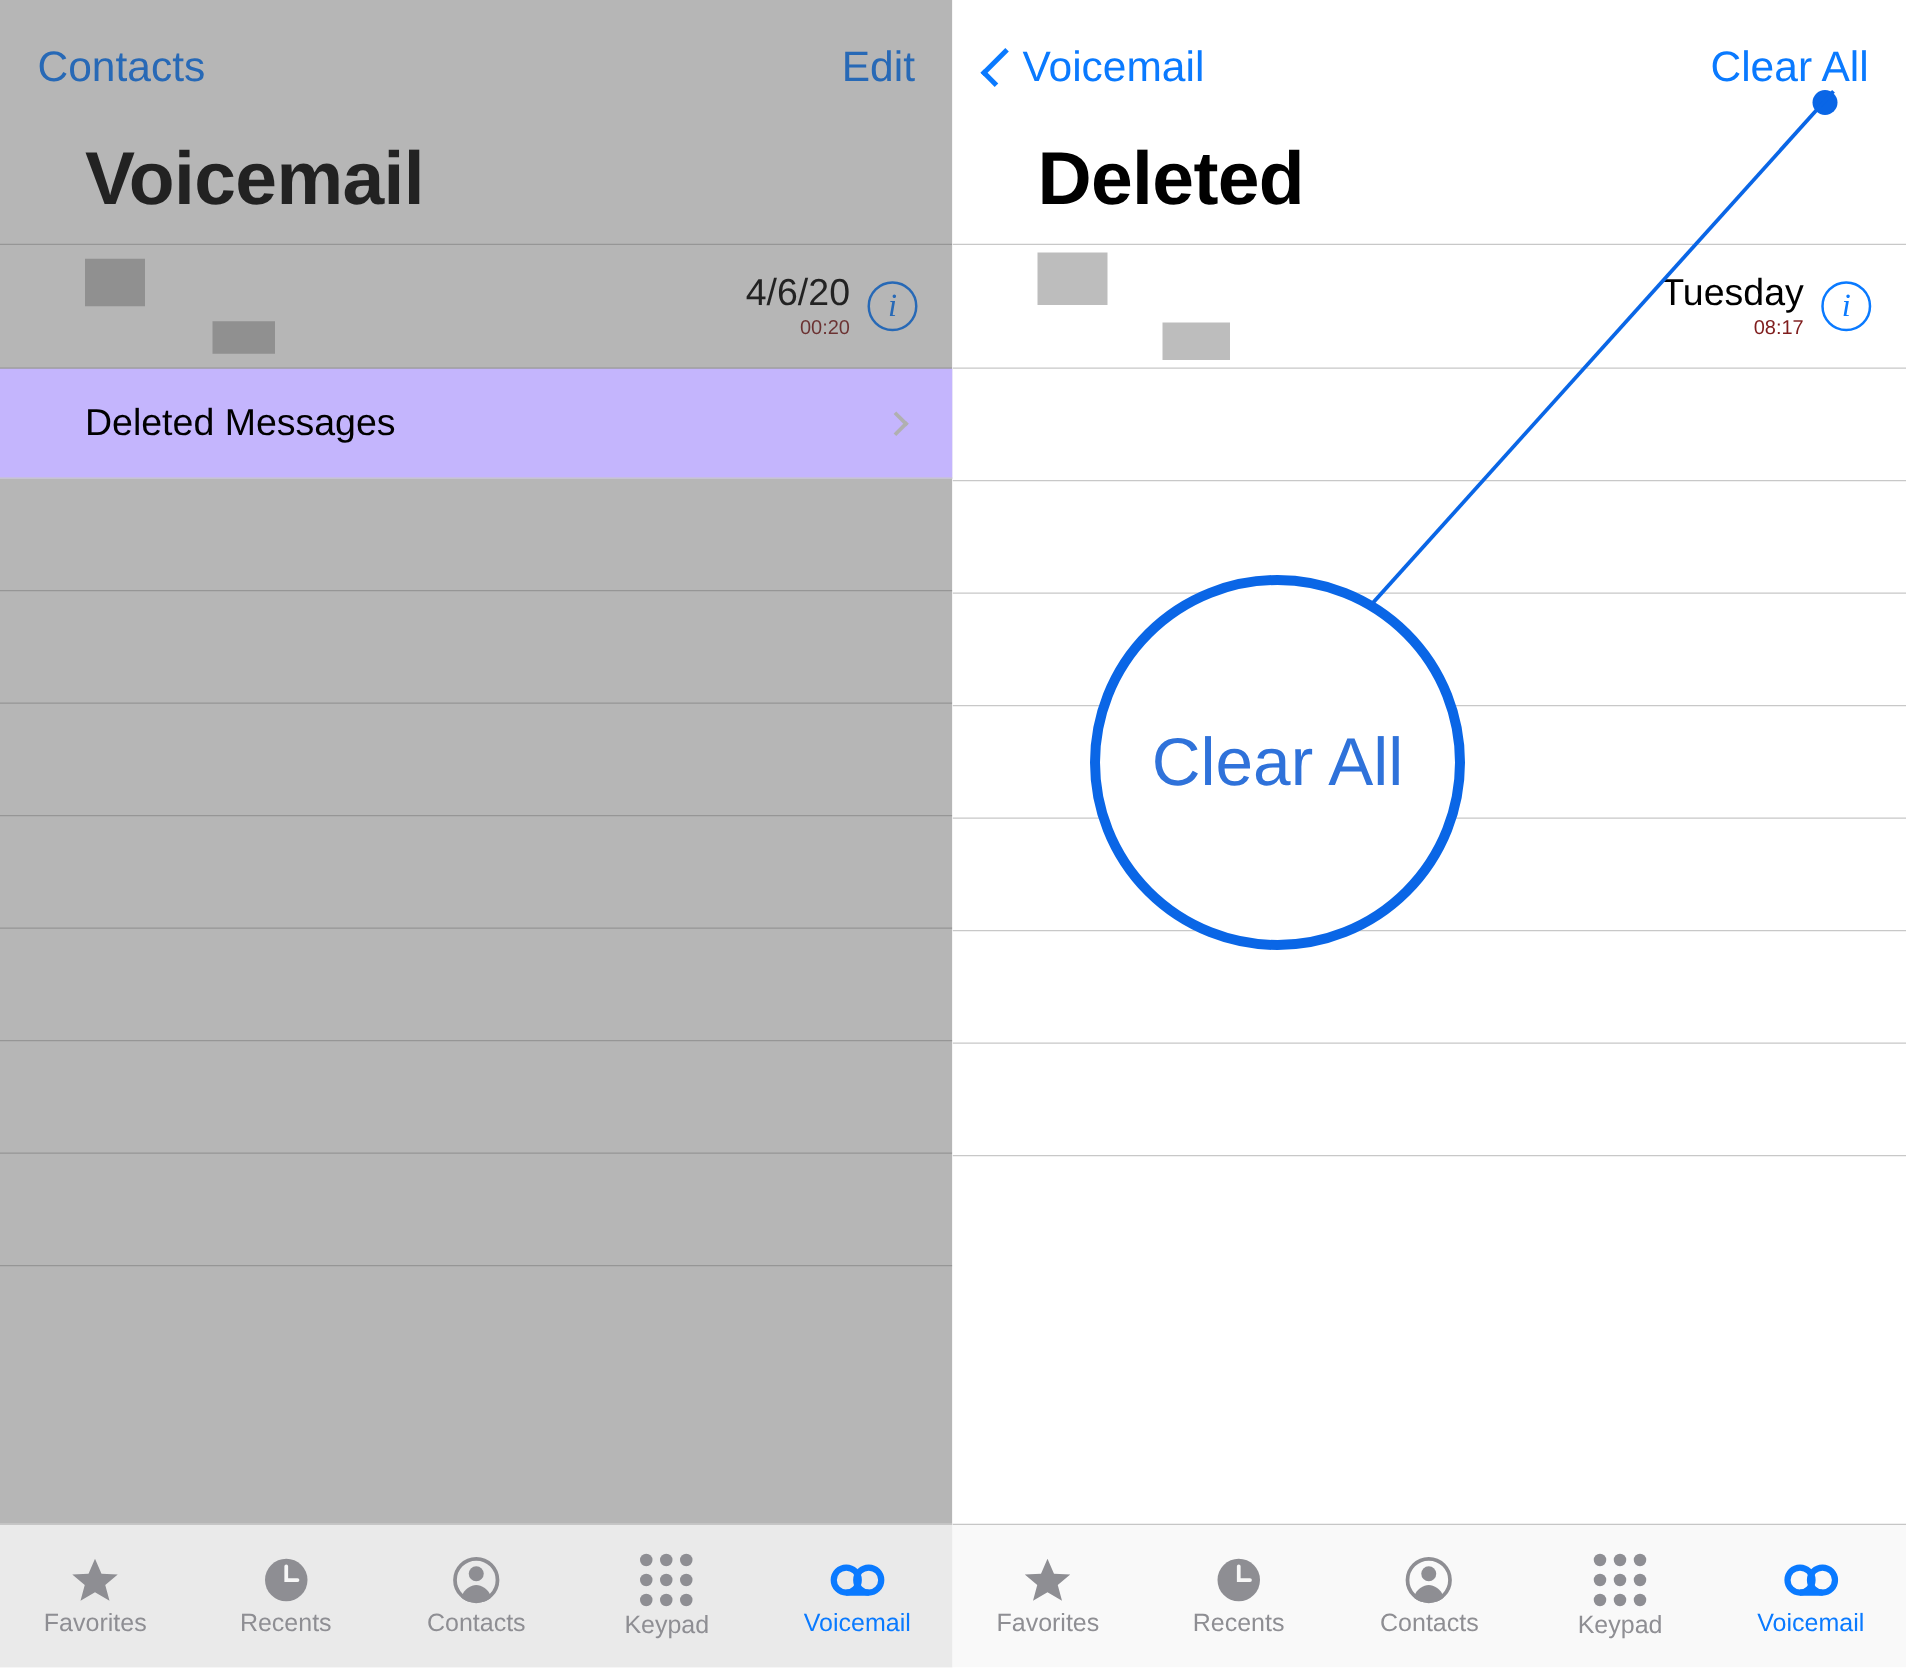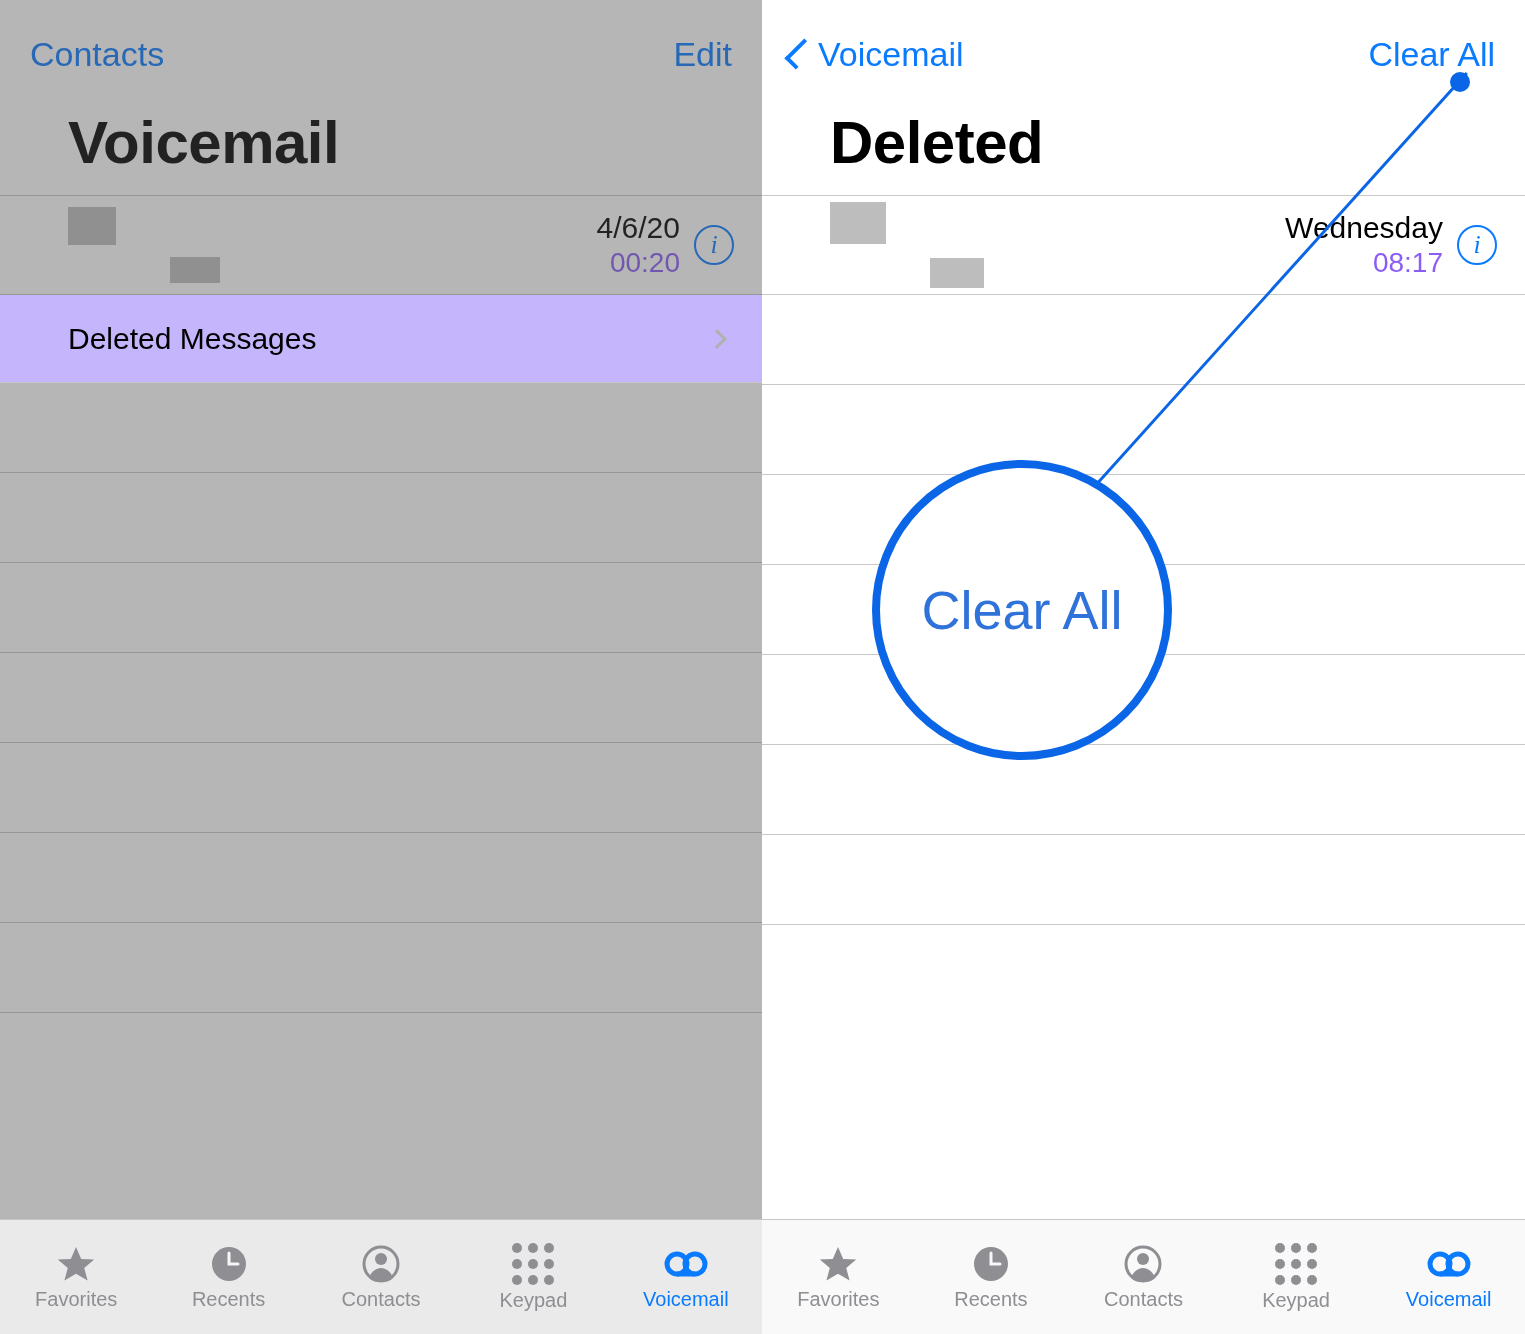--- a/index.html
+++ b/index.html
@@ -20,21 +20,21 @@
   .row { position:relative; height:100px; border-bottom:1px solid #c8c8c8; display:flex; align-items:center; padding:0 28px 0 68px; }
   .row.vm-entry { height:100px; border-top:1px solid #c8c8c8; }
   .vm-name-block { flex:1; display:flex; flex-direction:column; justify-content:center; gap:8px;}
   .redact { background:#bdbdbd; }
   .redact.a { width:48px; height:38px; }
   .redact.b { width:50px; height:26px; margin-left:102px; margin-top:4px;}
   .redact.c { width:56px; height:42px; }
   .redact.d { width:54px; height:30px; margin-left:100px; margin-top:6px;}
   .vm-date { text-align:right; padding-right:14px; }
   .vm-date .d1 { font-size:30px; color:#000; }
-  .vm-date .d2 { font-size:28px; color:#8b5cf6; margin-top:2px; }
+  .vm-date .d2 { font-size:16px; color:#7f1d1d; margin-top:2px; }
   .info-badge { width:40px; height:40px; border:2.5px solid #0a7aff; border-radius:50%; display:flex; align-items:center; justify-content:center; color:#0a7aff; font-family:Georgia,serif; font-size:26px; font-style:italic; }
 
   .row.nav-row { background:#c4b5fd; height:88px; }
   .nav-row-label { flex:1; font-size:30px; color:#000; }
   .chev-right { width:14px; height:14px; border-top:3px solid #b0b0b0; border-right:3px solid #b0b0b0; transform:rotate(45deg); margin-right:10px; }
 
   .row.blank { height:90px; }
 
   
   .dim-overlay { position:absolute; inset:0; background:rgba(80,80,80,0.42); pointer-events:none; }
@@ -163,21 +163,21 @@
 
     <div class="nav-title-large">Deleted</div>
 
     <div class="list">
       <div class="row vm-entry">
         <div class="vm-name-block">
           <div class="redact c"></div>
           <div class="redact d"></div>
         </div>
         <div class="vm-date">
-          <div class="d1">Wednesday</div>
+          <div class="d1">Tuesday</div>
           <div class="d2">08:17</div>
         </div>
         <div class="info-badge">i</div>
       </div>
       <div class="row blank"></div>
       <div class="row blank"></div>
       <div class="row blank"></div>
       <div class="row blank"></div>
       <div class="row blank"></div>
       <div class="row blank"></div>

